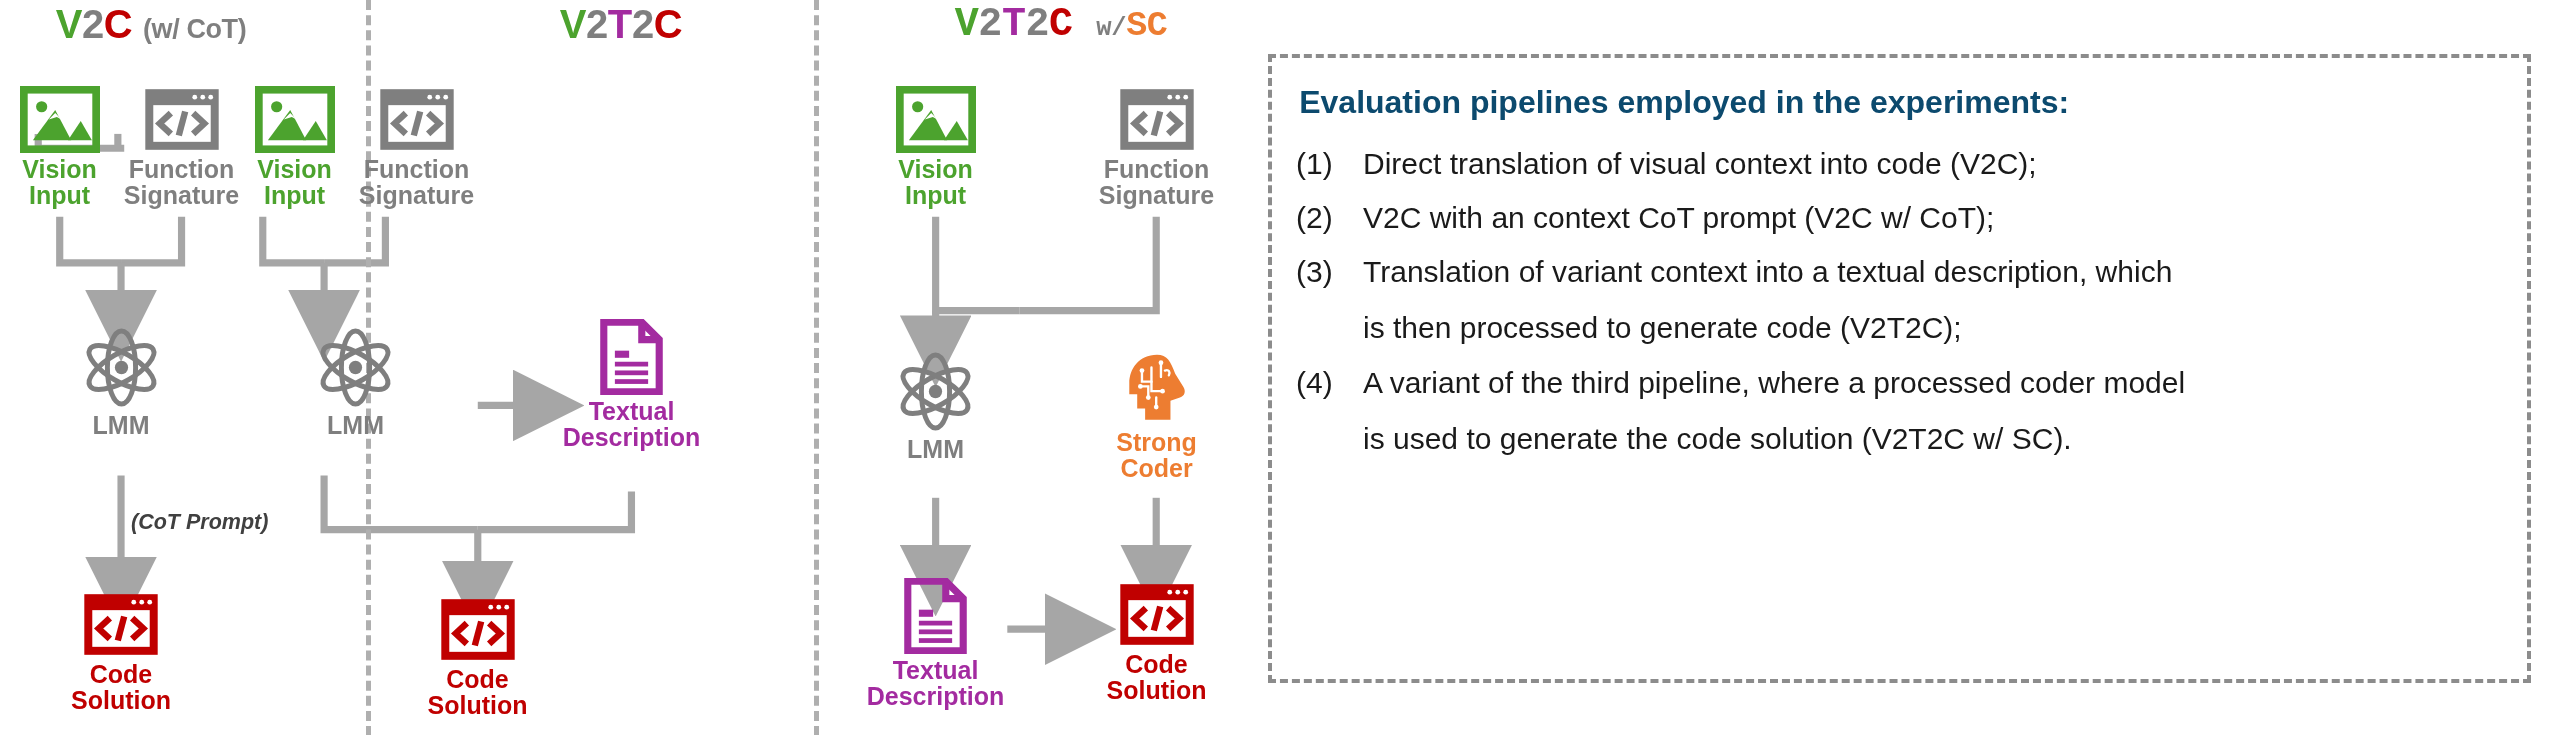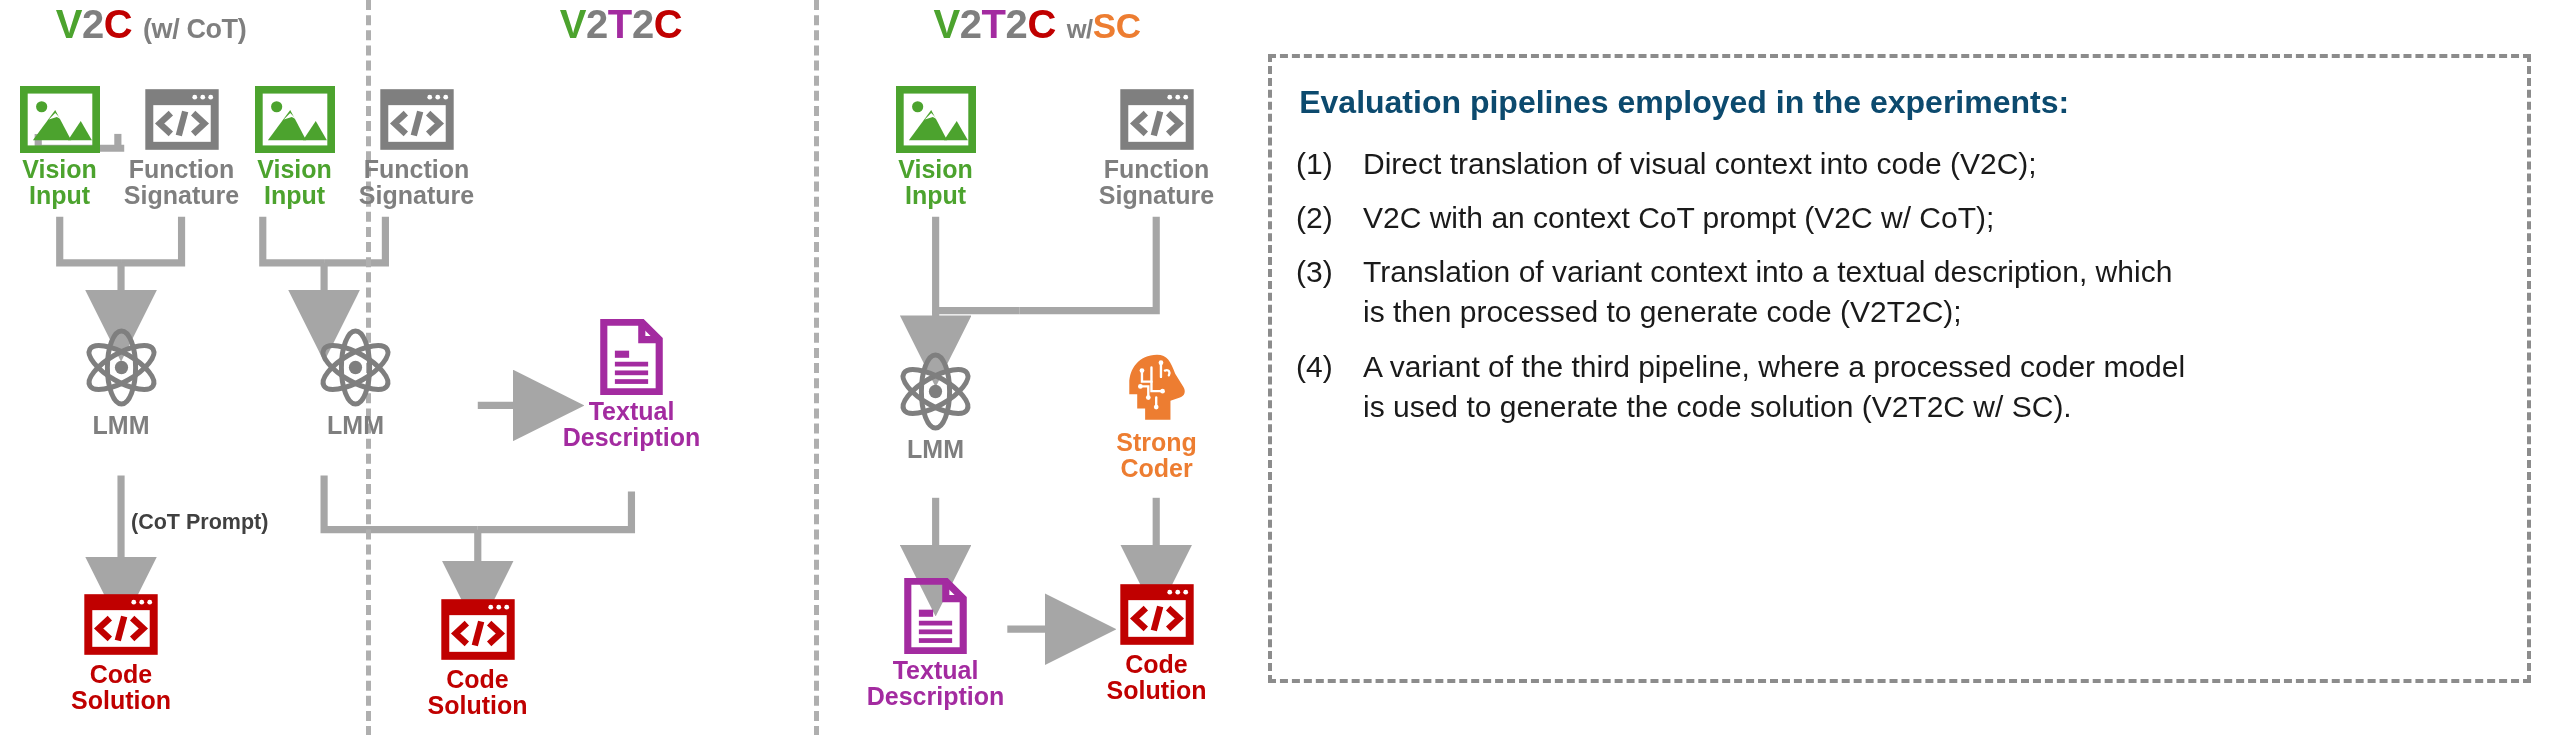--- a/index.html
+++ b/index.html
@@ -78,20 +78,21 @@
   }
   .node-icon {
     display: block;
     margin: 0 auto;
   }
 
   
   .cot-note {
     position: absolute;
     font-size: 21.5px;
+    font-style: italic;
     font-weight: bold;
     color: #404040;
     white-space: nowrap;
   }
 
   
   .wires {
     position: absolute;
     top: 0;
     left: 0;
@@ -128,20 +129,21 @@
   }
   .info-num {
     flex: 0 0 67px;
     white-space: nowrap;
   }
   .info-text {
     flex: 1 1 auto;
   }
   .info-text .l2 {
     display: block;
+    margin-top: 16px;
   }
 </style>
 </head>
 <body>
 
 <div class="figure">
 
   <svg class="wires" viewBox="0 0 3235 924" xmlns="http://www.w3.org/2000/svg">
     <defs>
       <marker id="ah" markerWidth="10" markerHeight="10" refX="4" refY="5" orient="auto" markerUnits="strokeWidth">
@@ -336,21 +338,21 @@
       </svg>
       <div class="node-label t-red">Code
 Solution</div>
     </div>
   </div>
 
   <div class="vsep" style="left:814px;"></div>
 
   <div class="panel" style="left:822px; width:430px;">
 
-    <div class="panel-title" style="left:32px; width:366px;">
+    <div class="panel-title" style="left:56px; width:366px;font-family:Liberation Mono, monospace;">
       <span class="t-green">V</span><span class="t-gray">2</span><span class="t-purple">T</span><span class="t-gray">2</span><span class="t-red">C</span>
       <span class="title-w">w/</span><span class="t-orange" style="font-size:35px;">SC</span>
     </div>
 
     <div class="node" style="left:22px; top:86px; width:183px;">
       <svg class="node-icon" width="80" height="67" viewBox="0 0 100 84">
         <rect x="4" y="4" width="92" height="76" fill="none" stroke="#4CA32E" stroke-width="11"></rect>
         <circle cx="27" cy="26" r="7" fill="#4CA32E"></circle>
         <path d="M16 68 L44 30 L64 68 Z" fill="#4CA32E"></path>
         <path d="M60 68 L76 44 L90 68 Z" fill="#4CA32E"></path>

